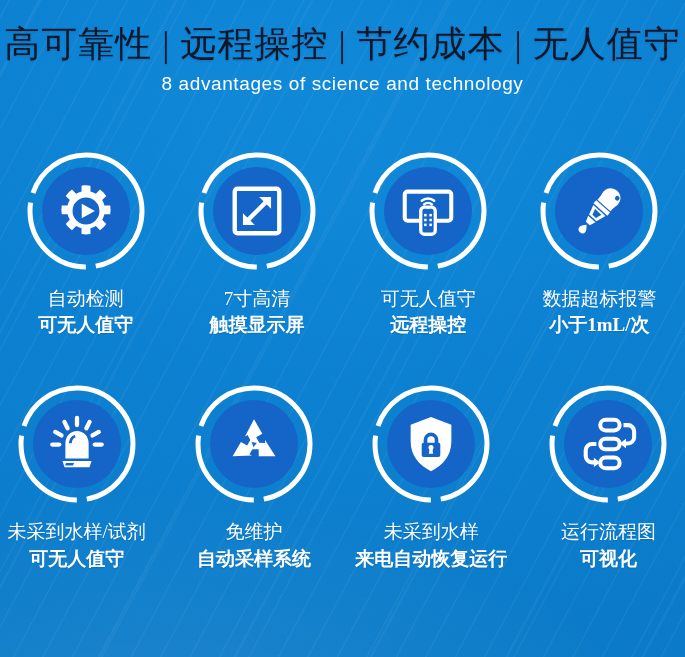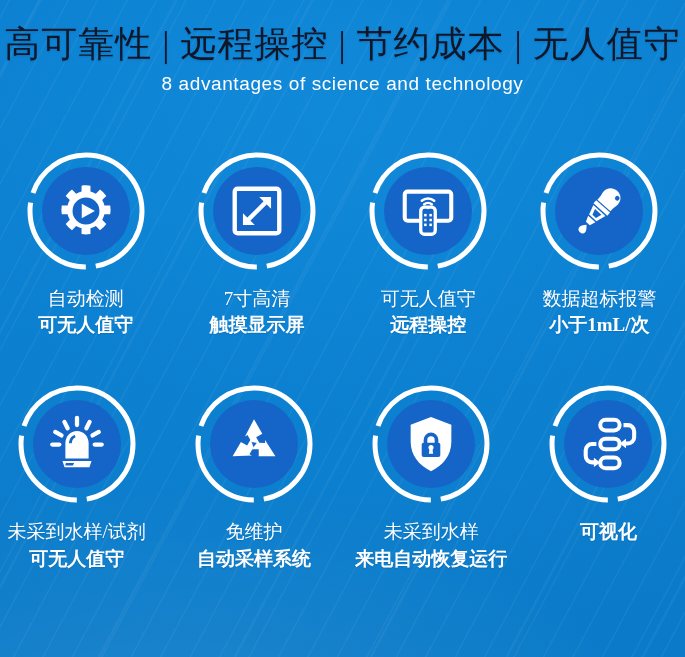--- a/index.html
+++ b/index.html
@@ -330,17 +330,18 @@
             <rect x="24" y="26.5" width="20" height="11" rx="5.5" fill="none" stroke="#ffffff" stroke-width="4.2"></rect>
             <rect x="24" y="46" width="20" height="11" rx="5.5" fill="none" stroke="#ffffff" stroke-width="4.2"></rect>
             <path fill="none" stroke="#ffffff" stroke-width="4.2" stroke-linecap="butt" d="M48 12.5h4.5a6.5 6.5 0 0 1 6.5 6.5v6a6.5 6.5 0 0 1-6.5 6.5H50"></path>
             <path fill="#ffffff" d="M50.6 26.7 44 31.5l6.6 4.8z"></path>
             <path fill="none" stroke="#ffffff" stroke-width="4.2" stroke-linecap="butt" d="M20 32h-4.5A6.5 6.5 0 0 0 9 38.5v6a6.5 6.5 0 0 0 6.5 6.5H18"></path>
             <path fill="#ffffff" d="M17.4 46.2 24 51l-6.6 4.8z"></path>
           </svg>
         </div>
       </div>
       <div class="caption">
+        <span>运行流程图</span>
         <span class="l2">可视化</span>
       </div>
     </div>
   </div>
 </div>
 
 </body></html>

